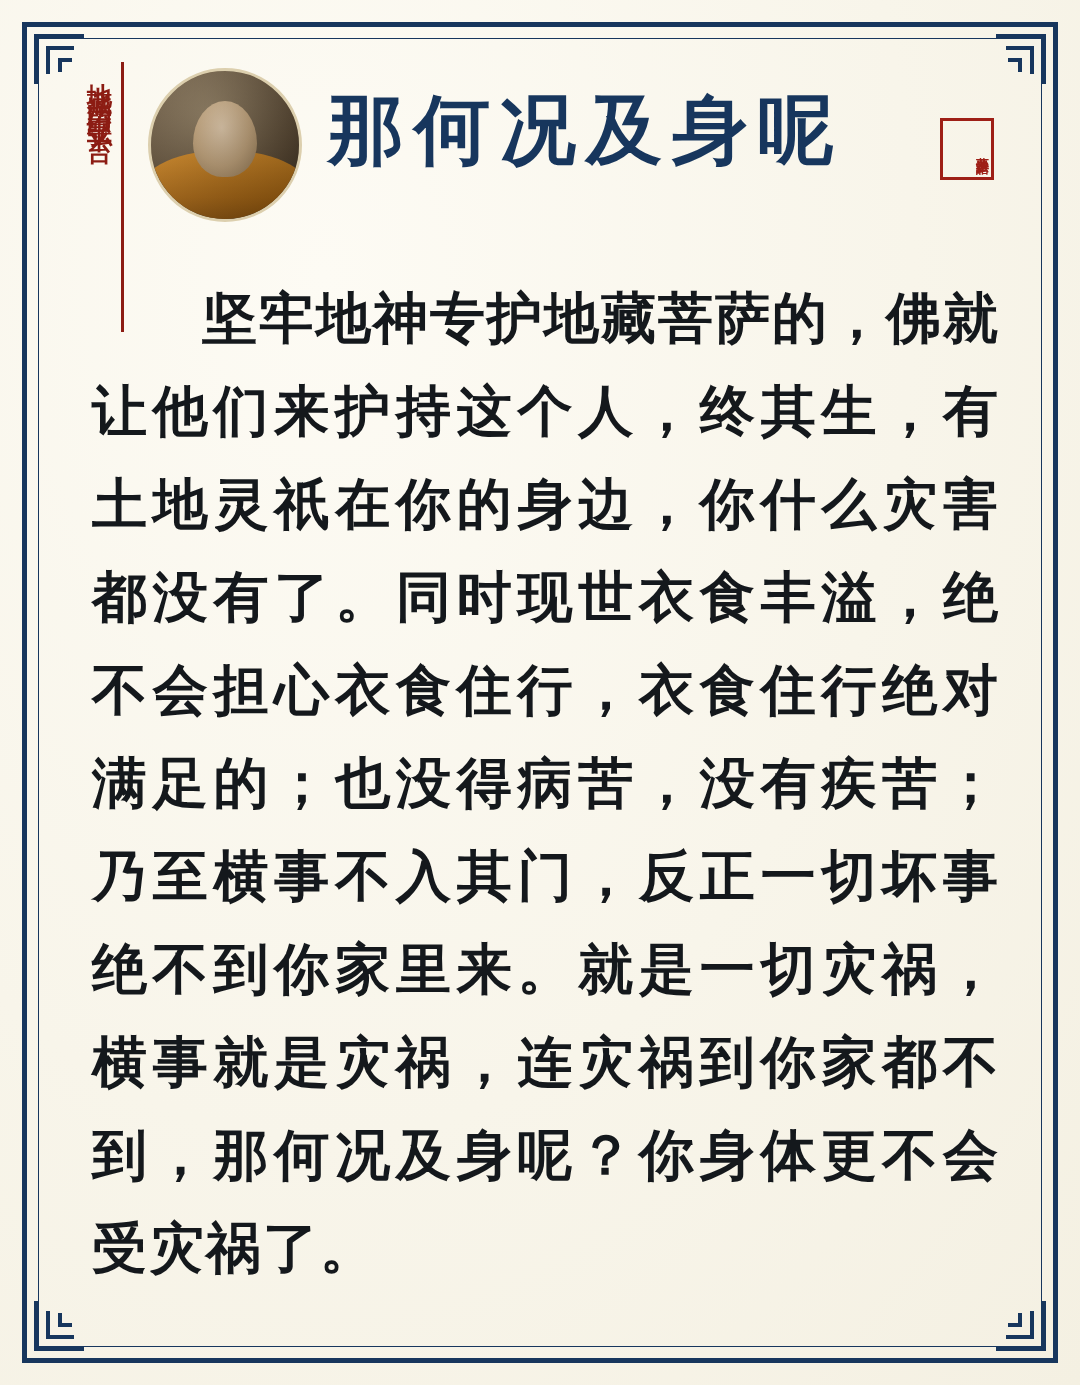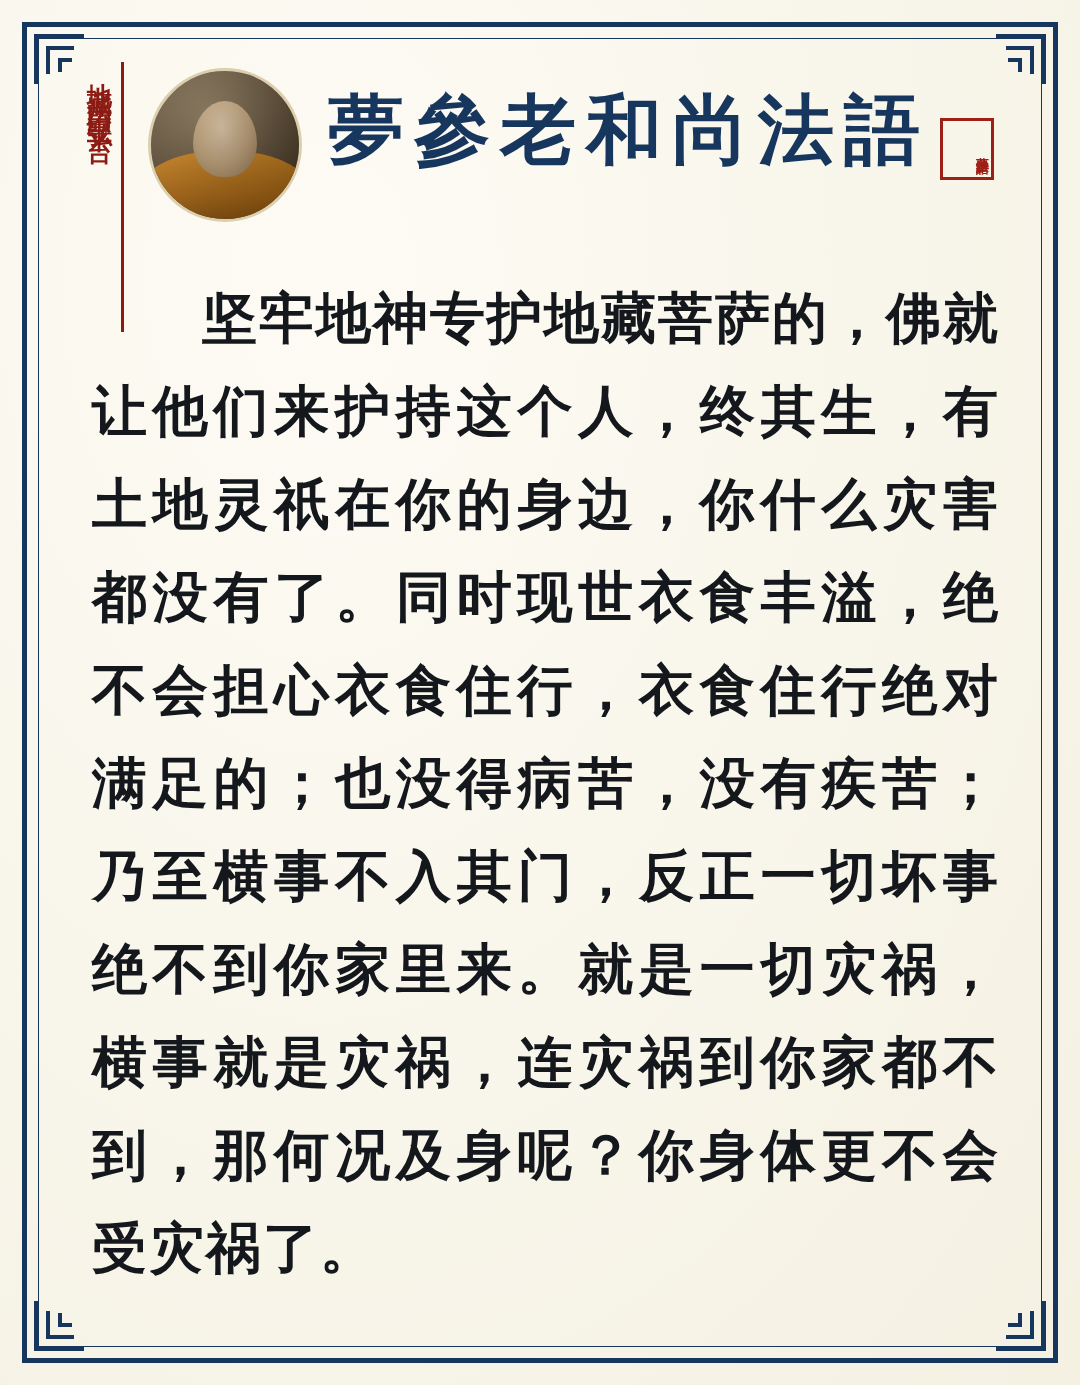--- a/index.html
+++ b/index.html
@@ -235,20 +235,20 @@
       <div class="rule"></div>
       <div class="tag-text">地藏法門專弘平台</div>
     </div>
 
     <div class="avatar">
       <div class="robe"></div>
       <div class="head"></div>
       <div class="shade"></div>
     </div>
 
-    <div class="title">夢參老和尚法語</div>
+    <div class="title">那何况及身呢</div>
 
     <div class="seal">夢參法語</div>
   </div>
 
   <div class="body-text">坚牢地神专护地藏菩萨的，佛就让他们来护持这个人，终其生，有土地灵祇在你的身边，你什么灾害都没有了。同时现世衣食丰溢，绝不会担心衣食住行，衣食住行绝对满足的；也没得病苦，没有疾苦；乃至横事不入其门，反正一切坏事绝不到你家里来。就是一切灾祸，横事就是灾祸，连灾祸到你家都不到，那何况及身呢？你身体更不会受灾祸了。</div>
 
 </div>
 
 </body></html>

